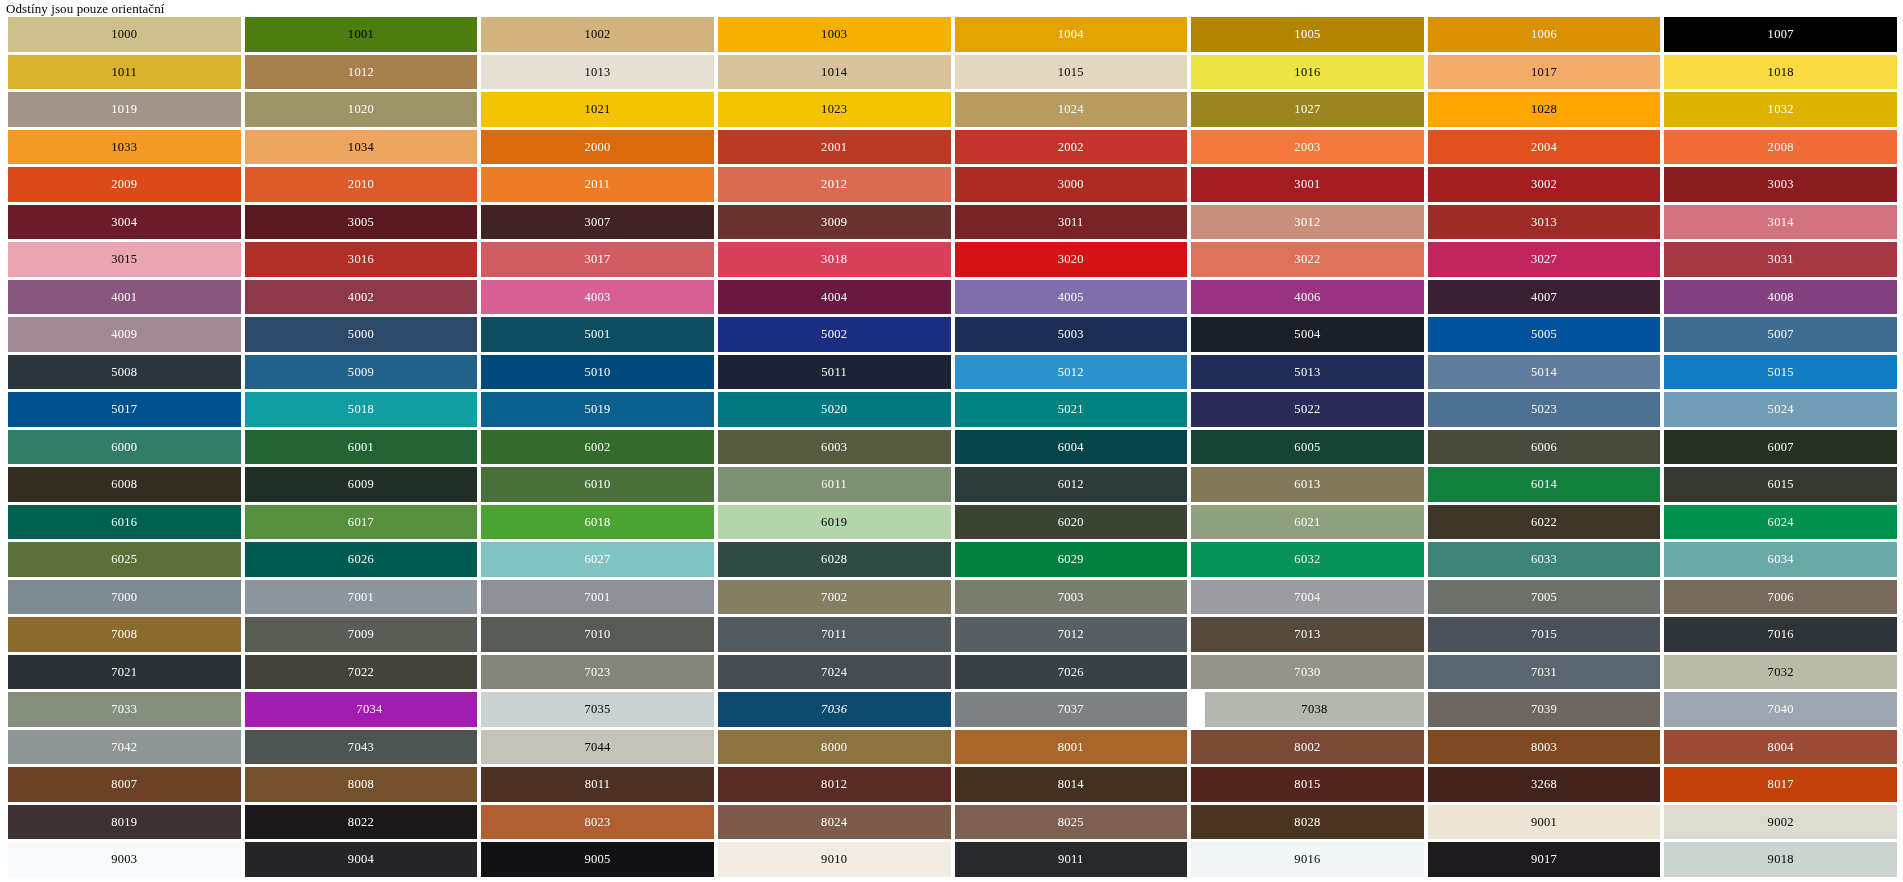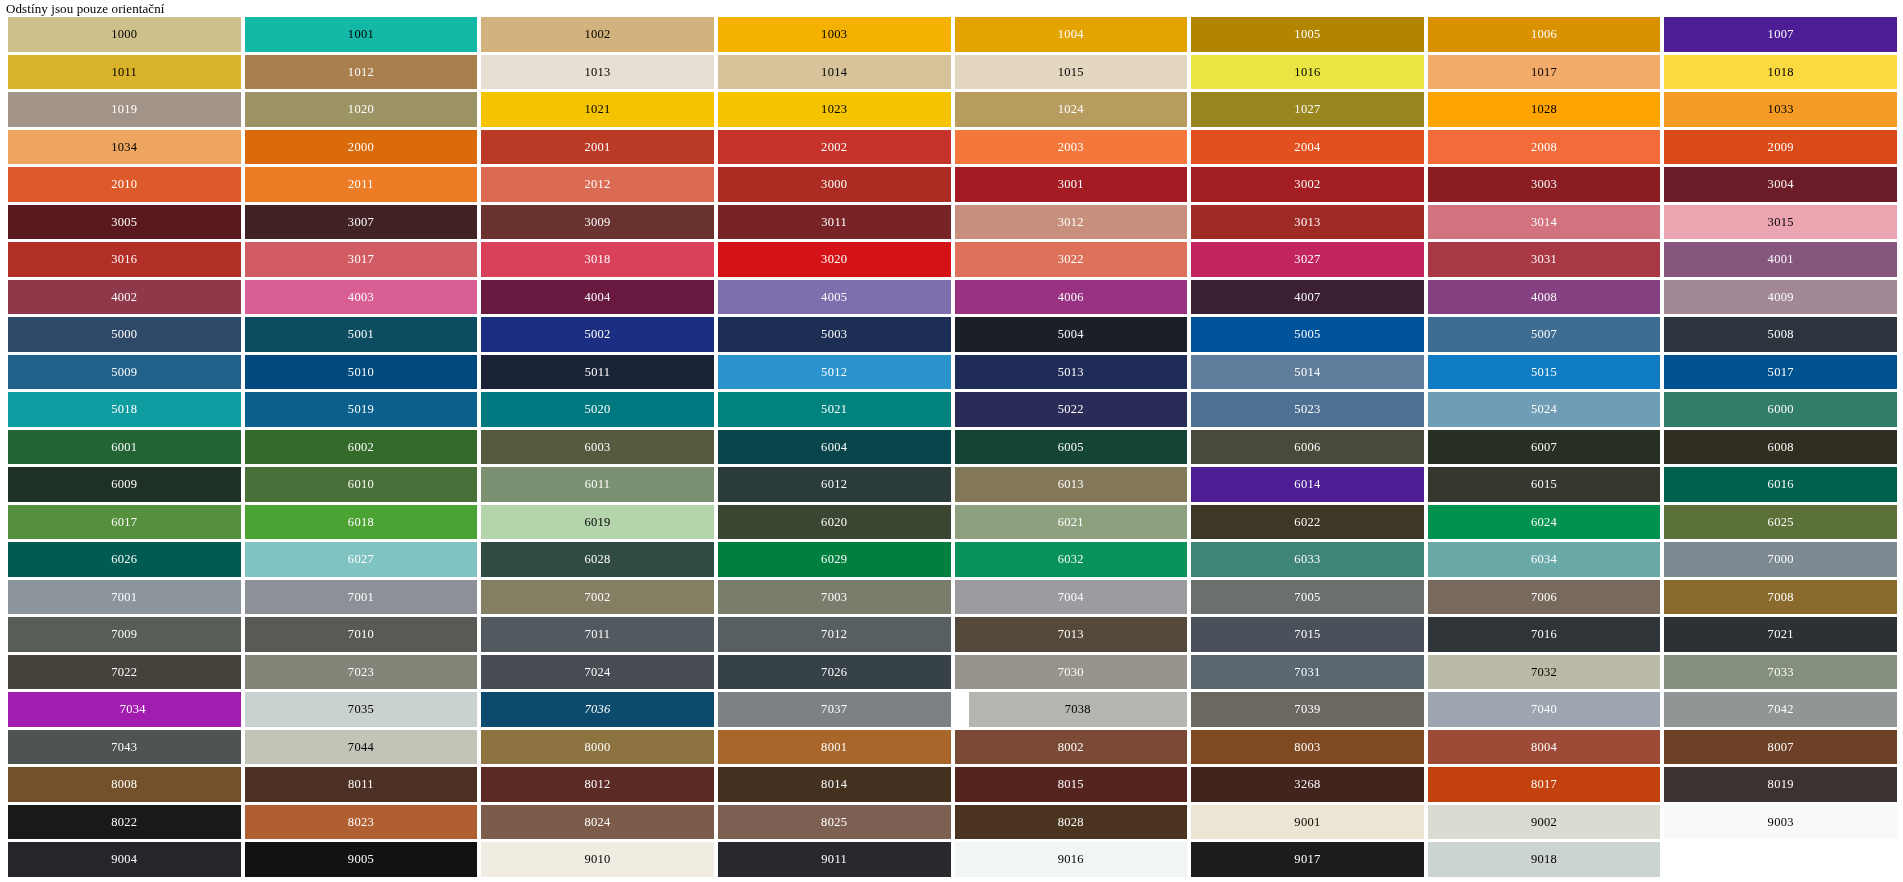--- a/index.html
+++ b/index.html
@@ -60,39 +60,39 @@
 <body>
 
 <div id="app">
 
   <div class="note">Odstíny jsou pouze orientační</div>
 
   <div class="grid" id="swatch-grid">
       <div class="swatch dark-text" style="background-color: rgb(205, 192, 138);">
         <span>1000</span>
       </div>
-      <div class="swatch dark-text" style="background-color: #14b8a6;">
+      <div class="swatch dark-text" style="background-color: #4d7c0f;">
         <span>1001</span>
       </div>
       <div class="swatch dark-text" style="background-color: rgb(211, 179, 125);">
         <span>1002</span>
       </div>
       <div class="swatch dark-text" style="background-color: rgb(245, 177, 0);">
         <span>1003</span>
       </div>
       <div class="swatch light-text" style="background-color: rgb(227, 163, 0);">
         <span>1004</span>
       </div>
       <div class="swatch light-text" style="background-color: rgb(177, 133, 0);">
         <span>1005</span>
       </div>
       <div class="swatch light-text" style="background-color: rgb(217, 145, 0);">
         <span>1006</span>
       </div>
-      <div class="swatch light-text" style="background-color: #4c1d95;">
+      <div class="swatch light-text" style="background-color: #000000;">
         <span>1007</span>
       </div>
       <div class="swatch dark-text" style="background-color: rgb(216, 179, 43);">
         <span>1011</span>
       </div>
       <div class="swatch light-text" style="background-color: rgb(169, 127, 78);">
         <span>1012</span>
       </div>
       <div class="swatch dark-text" style="background-color: rgb(229, 224, 211);">
         <span>1013</span>
@@ -126,20 +126,23 @@
       </div>
       <div class="swatch light-text" style="background-color: rgb(183, 155, 95);">
         <span>1024</span>
       </div>
       <div class="swatch light-text" style="background-color: rgb(153, 134, 31);">
         <span>1027</span>
       </div>
       <div class="swatch dark-text" style="background-color: rgb(255, 164, 0);">
         <span>1028</span>
       </div>
+      <div class="swatch light-text" style="background-color: rgb(220, 180, 0);">
+        <span>1032</span>
+      </div>
       <div class="swatch dark-text" style="background-color: rgb(245, 154, 37);">
         <span>1033</span>
       </div>
       <div class="swatch dark-text" style="background-color: rgb(238, 165, 95);">
         <span>1034</span>
       </div>
       <div class="swatch light-text" style="background-color: rgb(219, 106, 10);">
         <span>2000</span>
       </div>
       <div class="swatch light-text" style="background-color: rgb(186, 58, 38);">
@@ -360,21 +363,21 @@
       </div>
       <div class="swatch light-text" style="background-color: rgb(124, 145, 113);">
         <span>6011</span>
       </div>
       <div class="swatch light-text" style="background-color: rgb(43, 59, 58);">
         <span>6012</span>
       </div>
       <div class="swatch light-text" style="background-color: rgb(131, 121, 90);">
         <span>6013</span>
       </div>
-      <div class="swatch light-text" style="background-color: #4c1d95;">
+      <div class="swatch light-text" style="background-color: #15803d;">
         <span>6014</span>
       </div>
       <div class="swatch light-text" style="background-color: rgb(53, 56, 47);">
         <span>6015</span>
       </div>
       <div class="swatch light-text" style="background-color: rgb(0, 97, 79);">
         <span>6016</span>
       </div>
       <div class="swatch light-text" style="background-color: rgb(85, 144, 63);">
         <span>6017</span>

